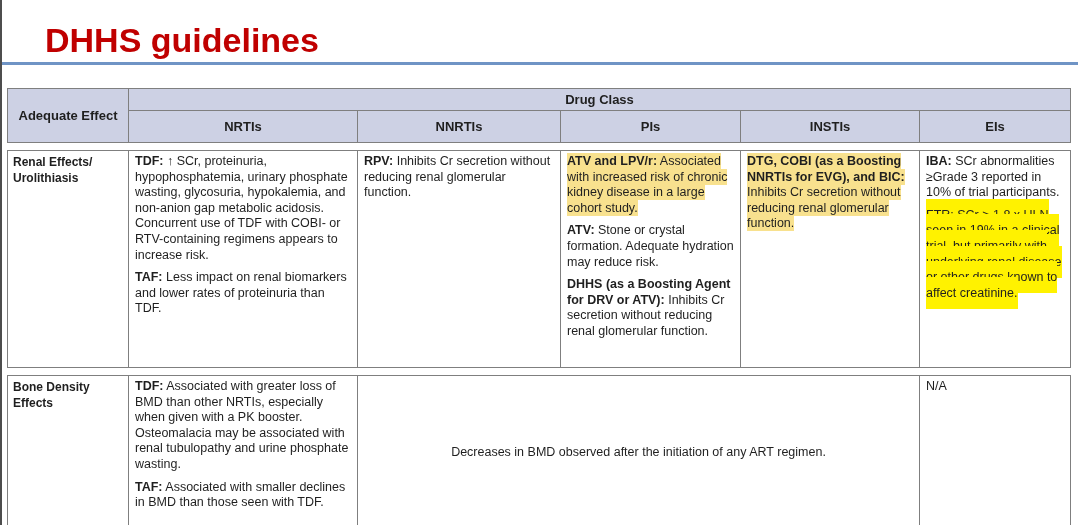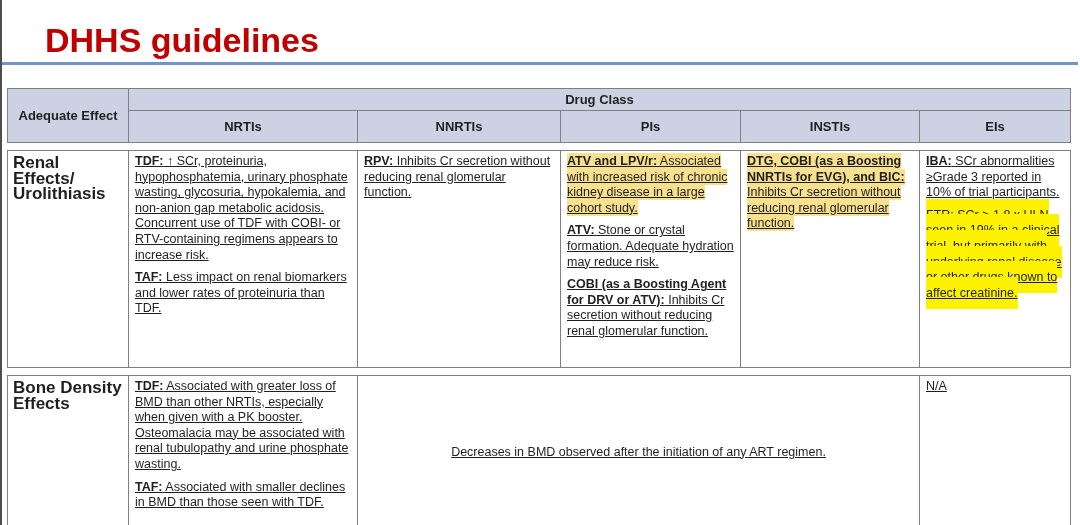--- a/index.html
+++ b/index.html
@@ -57,33 +57,32 @@
     font-size:13px;
     text-align:center;
     vertical-align:middle;
     padding:2px 4px;
   }
   .header-blk .group{height:22px;}
   .header-blk .colh{height:32px;}
   .rowh{
     vertical-align:top;
     font-weight:bold;
-    font-size:17px;
+    font-size:12px;
     line-height:15.5px;
     padding:4px 5px;
     white-space:pre-line;
     background:#fff;
   }
   .cell{
     vertical-align:top;
     font-size:12.5px;
     line-height:15.6px;
     padding:3px 6px 3px 6px;
     background:#fff;
-    text-decoration:underline;
   }
   .row1 td{height:217px;}
   .row2 td{height:154px;}
   .cell p{margin:0 0 7px 0;}
   .cell p:last-child{margin-bottom:0;}
   .cell .b{font-weight:bold;}
   .hl-soft{background:var(--hl-soft);padding:1px 0;}
   .hl-bright{background:var(--hl-bright);padding:9px 0;}
   .merged{
     text-align:center;
@@ -145,21 +144,21 @@
         <td class="cell">
               <p><span class="b">TDF:</span><span> ↑ SCr, proteinuria, hypophosphatemia, urinary phosphate wasting, glycosuria, hypokalemia, and non-anion gap metabolic acidosis. Concurrent use of TDF with COBI- or RTV-containing regimens appears to increase risk.</span></p>
               <p><span class="b">TAF:</span><span> Less impact on renal biomarkers and lower rates of proteinuria than TDF.</span></p>
             </td>
         <td class="cell">
               <p><span class="b">RPV:</span><span> Inhibits Cr secretion without reducing renal glomerular function.</span></p>
             </td>
         <td class="cell">
               <p><span class="b hl-soft">ATV and LPV/r:</span><span class="hl-soft"> Associated with increased risk of chronic kidney disease in a large cohort study.</span></p>
               <p><span class="b">ATV:</span><span> Stone or crystal formation. Adequate hydration may reduce risk.</span></p>
-              <p><span class="b">COBI (as a Boosting Agent for DRV or ATV):</span><span> Inhibits Cr secretion without reducing renal glomerular function.</span></p>
+              <p><span class="b">DHHS (as a Boosting Agent for DRV or ATV):</span><span> Inhibits Cr secretion without reducing renal glomerular function.</span></p>
             </td>
         <td class="cell">
               <p><span class="b hl-soft">DTG, COBI (as a Boosting NNRTIs for EVG), and BIC:</span><span class="hl-soft"> Inhibits Cr secretion without reducing renal glomerular function.</span></p>
             </td>
         <td class="cell">
               <p><span class="b">IBA:</span><span> SCr abnormalities ≥Grade 3 reported in 10% of trial participants.</span></p>
               <p><span class="hl-bright">FTR: SCr &gt; 1.8 x ULN seen in 19% in a clinical trial, but primarily with underlying renal disease or other drugs known to affect creatinine.</span></p>
             </td>
       </tr>
     </tbody>

